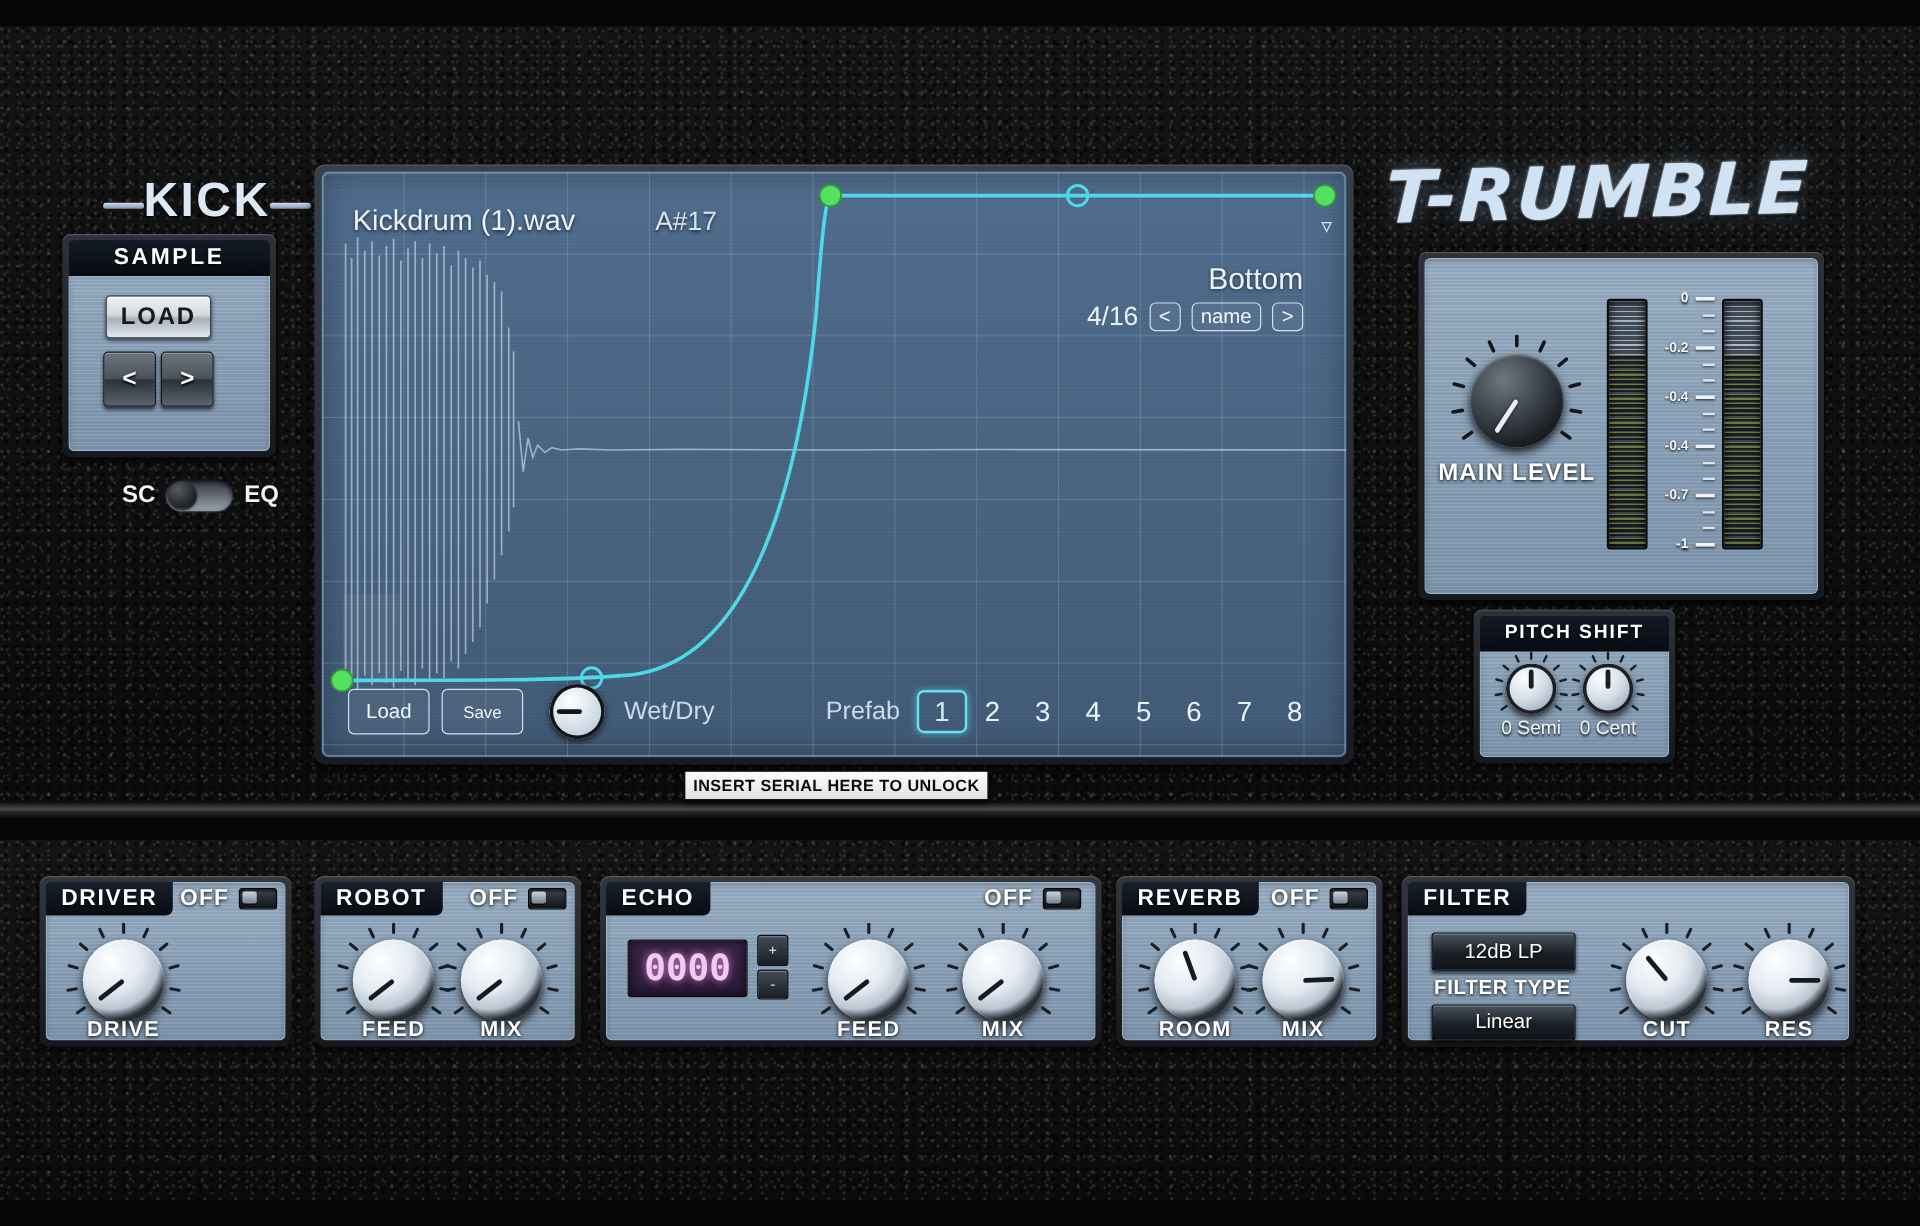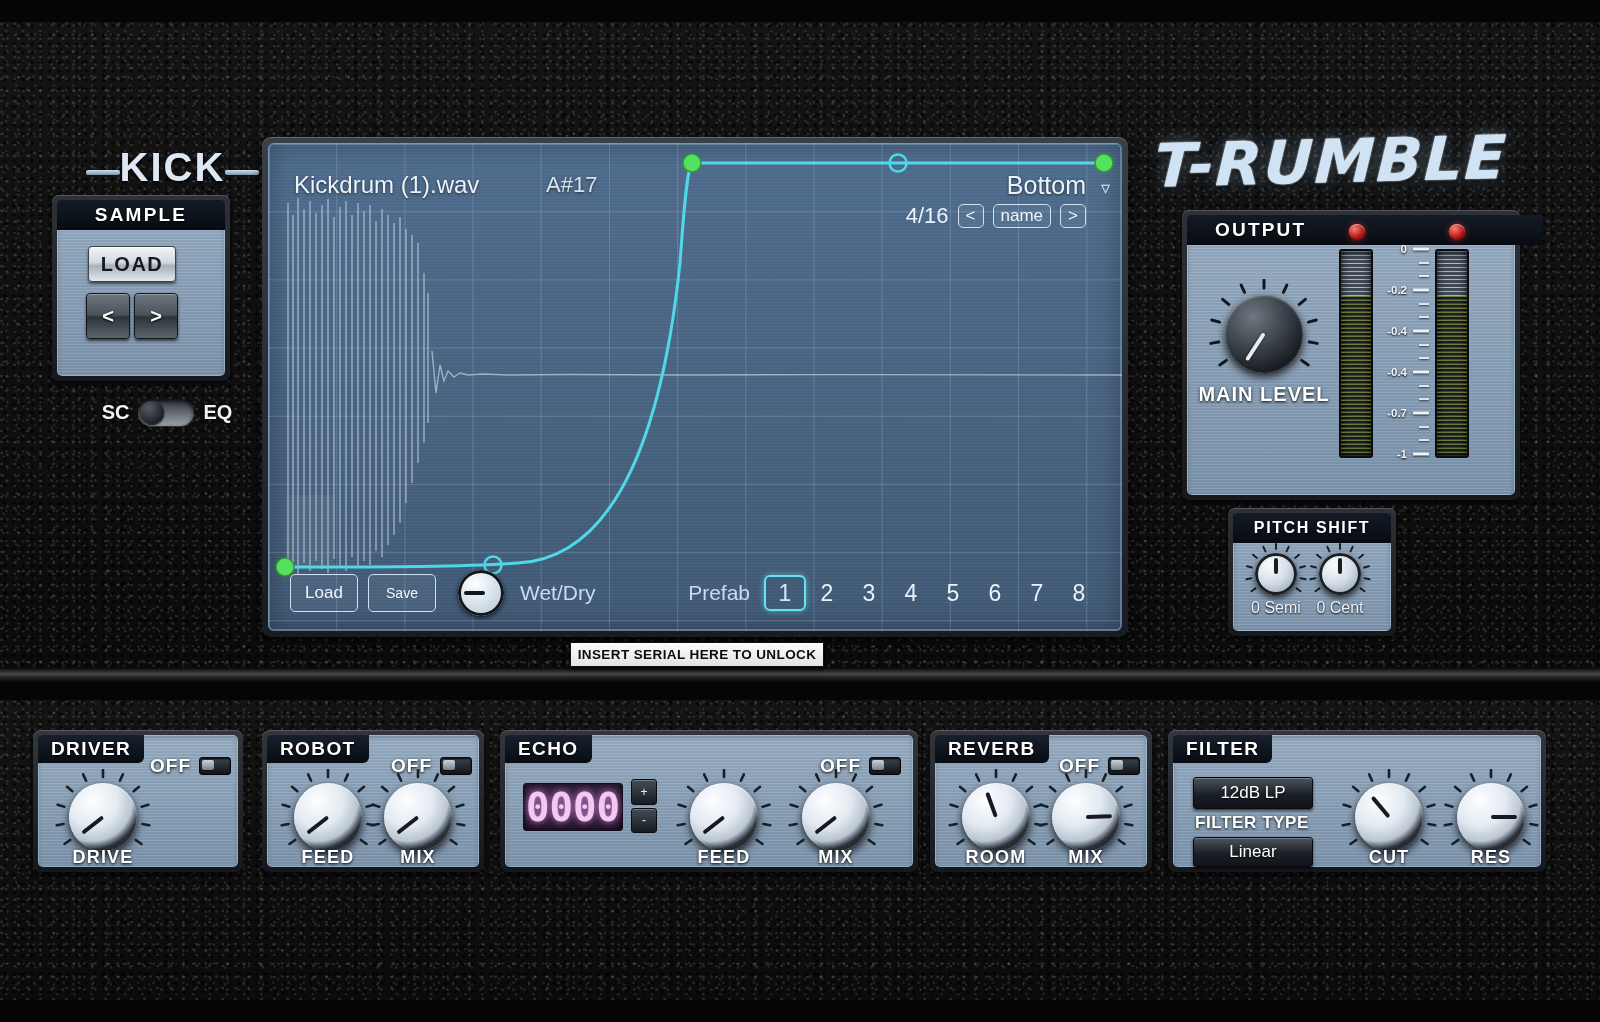--- a/index.html
+++ b/index.html
@@ -102,21 +102,21 @@
       linear-gradient(90deg,rgba(190,215,238,.22) 1px, transparent 1px),
       linear-gradient(180deg,rgba(190,215,238,.22) 1px, transparent 1px),
       repeating-linear-gradient(180deg,rgba(255,255,255,.035) 0 1px, transparent 1px 3px);
     background-size:68.2px 68.2px,68.2px 68.2px,100% 3px;}
   #disp-svg{position:absolute;inset:0;}
 
   #wav-name{position:absolute;left:26px;top:28px;color:#eaf2fa;font-size:24px;text-shadow:0 1px 3px rgba(0,0,0,.6);}
   #wav-note{position:absolute;left:278px;top:29px;color:#d6e4f1;font-size:22px;text-shadow:0 1px 3px rgba(0,0,0,.6);}
 
   #preset-box{position:absolute;right:36px;top:28px;width:210px;text-align:right;color:#eaf2fa;}
-  #preset-name{font-size:25px;text-shadow:0 1px 3px rgba(0,0,0,.6);}
+  #preset-name{font-size:25px;text-shadow:0 1px 3px rgba(0,0,0,.6);margin-top:48px;}
   #preset-caret{position:absolute;right:-24px;top:6px;font-size:18px;color:#dbe8f4;}
   #preset-row{display:flex;align-items:center;justify-content:flex-end;gap:9px;margin-top:3px;}
   #preset-idx{font-size:22px;}
   .thin-btn{border:1.5px solid #cfe2f2;border-radius:5px;color:#eef5fb;
     background:rgba(255,255,255,.05);font-size:17px;padding:2px 7px;cursor:pointer;
     line-height:18px;}
 
   #disp-bottom{position:absolute;left:22px;right:22px;bottom:16px;height:44px;
     display:flex;align-items:center;}
   #load-sm{width:52px;height:32px;font-size:17px;}
@@ -189,21 +189,21 @@
   #ps-l1{left:12px;} #ps-l2{left:76px;}
 
   
   .fx{position:absolute;top:730px;border-radius:8px;padding:5px;box-sizing:border-box;
     background:linear-gradient(#32373e,#14171b);
     box-shadow:0 3px 7px rgba(0,0,0,.85), inset 0 1px 0 rgba(255,255,255,.18);}
   .fx-hdr{position:absolute;left:0;top:0;height:28px;padding:0 13px;border-radius:4px 0 6px 0;
     background:linear-gradient(#17202c,#080c12);
     display:flex;align-items:center;color:#fff;font-size:19px;font-weight:bold;letter-spacing:1.4px;
     text-shadow:0 1px 2px #000;}
-  .fx-off{position:absolute;top:20px;display:flex;align-items:center;gap:8px;}
+  .fx-off{position:absolute;top:3px;display:flex;align-items:center;gap:8px;}
   .fx-off .t{color:#fff;font-size:19px;font-weight:bold;letter-spacing:1px;text-shadow:0 1px 3px #000;}
   .mini-sw{width:30px;height:16px;border-radius:3px;cursor:pointer;
     background:linear-gradient(#3d444c,#11151a);border:1px solid #05070a;
     box-shadow:inset 0 1px 2px rgba(0,0,0,.9);position:relative;}
   .mini-sw b{position:absolute;left:2px;top:2px;width:12px;height:10px;border-radius:2px;
     background:linear-gradient(#c9d3dc,#76828e);box-shadow:0 1px 1px rgba(0,0,0,.7);}
   .fxknob{position:absolute;width:68px;height:68px;border-radius:50%;
     background:radial-gradient(circle at 34% 26%,#fdfeff 0%,#e3eaf1 38%,#b9c5d1 60%,#2b3138 72%,#0e1116 100%);
     box-shadow:0 4px 8px rgba(0,0,0,.8), inset 0 1px 2px rgba(255,255,255,.5);cursor:pointer;}
   .fxknob i{position:absolute;left:32px;top:8px;width:4px;height:26px;background:#171b21;border-radius:2px;
@@ -215,21 +215,21 @@
   #fx-driver{left:33px;width:210px;height:142px;}
   #fx-robot{left:262px;width:222px;height:142px;}
   #fx-echo{left:500px;width:418px;height:142px;}
   #fx-reverb{left:930px;width:222px;height:142px;}
   #fx-filter{left:1168px;width:378px;height:142px;}
 
   #lcd{position:absolute;left:18px;top:48px;width:98px;height:46px;border-radius:3px;
     background:linear-gradient(#3a2447,#2a1936);border:1px solid #120a18;
     box-shadow:inset 0 0 8px rgba(0,0,0,.8);
     display:flex;align-items:center;justify-content:center;gap:4px;}
-  .seg{font-family:"DejaVu Sans Mono",monospace;font-size:39px;font-weight:bold;
+  .seg{font-family:"DejaVu Sans Mono",monospace;font-size:30px;font-weight:bold;
     color:#f3c9f2;text-shadow:0 0 7px rgba(232,150,230,.85);line-height:31px;}
   #lcd-btns{position:absolute;left:126px;top:44px;width:26px;height:54px;
     display:flex;flex-direction:column;gap:3px;}
   .lcdb{flex:1;border-radius:3px;background:linear-gradient(#444d57,#171c22);
     border:1px solid #090c10;box-shadow:inset 0 1px 0 rgba(255,255,255,.25);
     display:flex;align-items:center;justify-content:center;color:#e8eef5;font-size:12px;cursor:pointer;}
 
   .seldrop{position:absolute;border-radius:3px;cursor:pointer;
     background:linear-gradient(#4a535d,#1b2026 55%,#10141a);
     border:1px solid #070a0d;box-shadow:0 2px 3px rgba(0,0,0,.6), inset 0 1px 0 rgba(255,255,255,.25);
@@ -339,25 +339,20 @@
       </div>
     </div>
   </div>
 
   <div id="serial">INSERT SERIAL HERE TO UNLOCK</div>
 
   <div id="logo">T-RUMBLE</div>
 
   <div id="output-box" class="bevel-box">
     <div class="blue-face">
-      <div id="output-hdr" class="hdr-tab">
-        <span>OUTPUT</span>
-        <span id="led1" class="led"></span>
-        <span id="led2" class="led"></span>
-      </div>
       <div id="mainlevel" class="bigknob">
           <i></i>
         </div>
       <div id="mainlevel-lbl">MAIN LEVEL</div>
       <div id="vu1" class="vu">
           <div style="position: absolute; left: 0px; right: 0px; bottom: 0px; height: 78%; background: repeating-linear-gradient(rgba(150, 170, 40, 0.5) 0px, rgba(150, 170, 40, 0.5) 1px, rgba(0, 0, 0, 0.6) 1px, rgba(0, 0, 0, 0.6) 4px);"></div>
         </div>
       <div id="vu2" class="vu">
           <div style="position: absolute; left: 0px; right: 0px; bottom: 0px; height: 78%; background: repeating-linear-gradient(rgba(150, 170, 40, 0.5) 0px, rgba(150, 170, 40, 0.5) 1px, rgba(0, 0, 0, 0.6) 1px, rgba(0, 0, 0, 0.6) 4px);"></div>
         </div>

